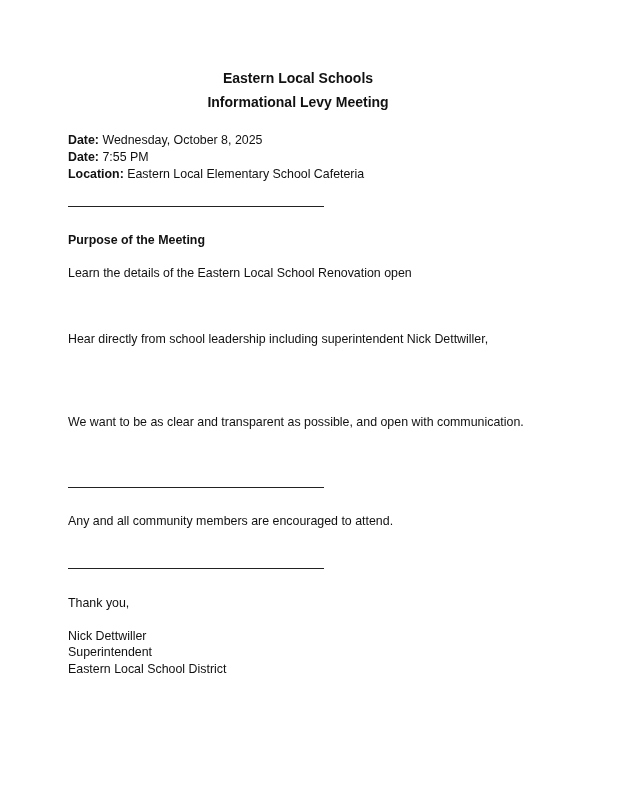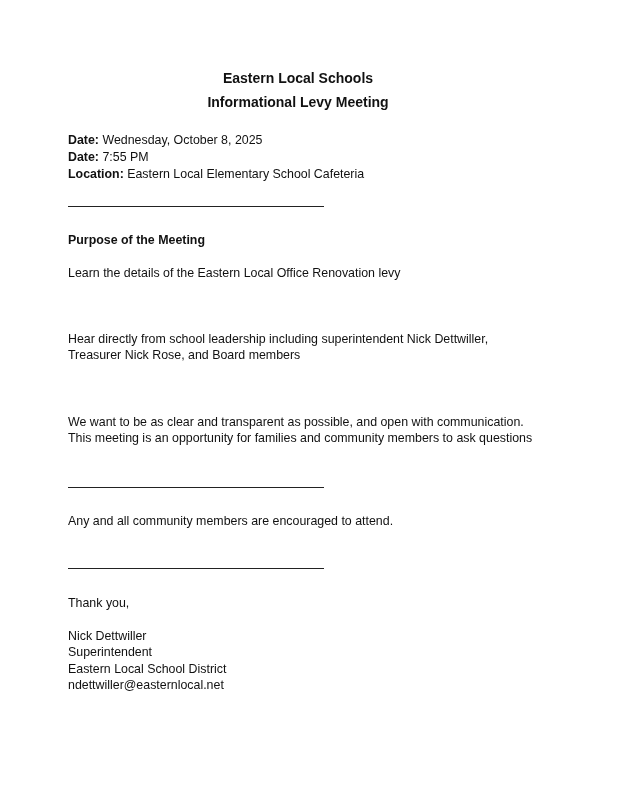--- a/index.html
+++ b/index.html
@@ -27,31 +27,28 @@
   <div class="text" style="top:149px">
     <span class="b">Date:</span><span> 7:55 PM</span>
   </div>
   <div class="text" style="top:166px">
     <span class="b">Location:</span><span> Eastern Local Elementary School Cafeteria</span>
   </div>
 
   <div class="rule" style="top:206px"></div>
 
   <div class="text b" style="top:232px">Purpose of the Meeting</div>
-  <div class="text" style="top:265px">Learn the details of the Eastern Local Office Renovation levy</div>
+  <div class="text" style="top:265px">Learn the details of the Eastern Local School Renovation open</div>
   <div class="text" style="top:331px">Hear directly from school leadership including superintendent Nick Dettwiller,</div>
-  <div class="text" style="top:347px">Treasurer Nick Rose, and Board members</div>
 
   <div class="text" style="top:414px">We want to be as clear and transparent as possible, and open with communication.</div>
-  <div class="text" style="top:430px">This meeting is an opportunity for families and community members to ask questions</div>
 
   <div class="rule" style="top:487px"></div>
 
   <div class="text" style="top:513px">Any and all community members are encouraged to attend.</div>
 
   <div class="rule" style="top:568px"></div>
 
   <div class="text" style="top:595px">Thank you,</div>
   <div class="text" style="top:628px">Nick Dettwiller</div>
   <div class="text" style="top:644px">Superintendent</div>
   <div class="text" style="top:661px">Eastern Local School District</div>
-  <div class="text" style="top:677px">ndettwiller@easternlocal.net</div>
 </div>
 
 </body></html>

